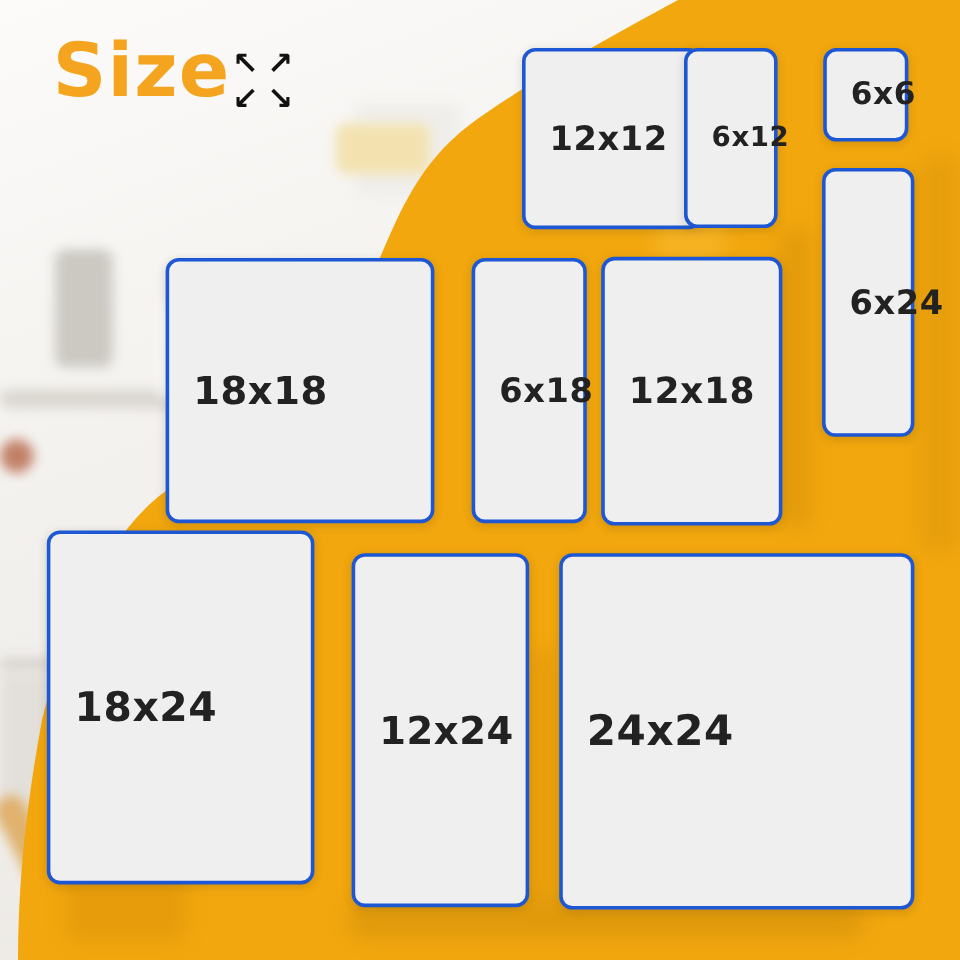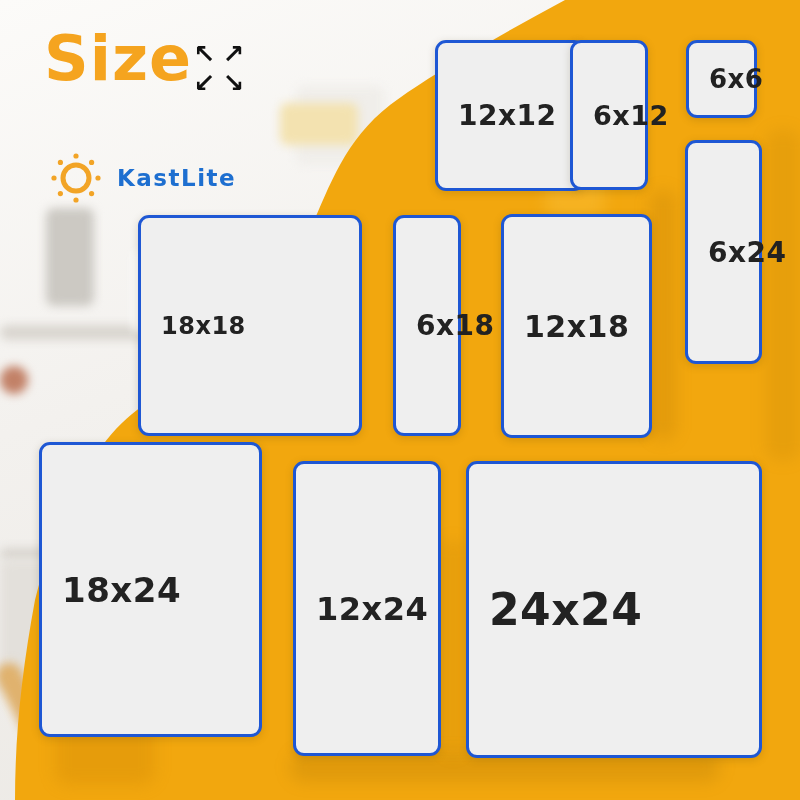--- a/index.html
+++ b/index.html
@@ -87,61 +87,47 @@
   </div>
 
   <div class="title1">Size</div>
   <div class="expand">
     <span>↖</span>
     <span>↗</span>
     <span>↙</span>
     <span>↘</span>
   </div>
 
-  <div class="logo">
-    <svg width="56" height="56" viewBox="0 0 56 56">
-      <circle class="sun-ring" cx="28" cy="28" r="13"></circle>
-      <circle class="sun-dot" cx="50" cy="28" r="2.6"></circle>
-      <circle class="sun-dot" cx="43.6" cy="43.6" r="2.6"></circle>
-      <circle class="sun-dot" cx="28" cy="50" r="2.6"></circle>
-      <circle class="sun-dot" cx="12.4" cy="43.6" r="2.6"></circle>
-      <circle class="sun-dot" cx="6" cy="28" r="2.6"></circle>
-      <circle class="sun-dot" cx="12.4" cy="12.4" r="2.6"></circle>
-      <circle class="sun-dot" cx="28" cy="6" r="2.6"></circle>
-      <circle class="sun-dot" cx="43.6" cy="12.4" r="2.6"></circle>
-    </svg>
-    <span class="brand">KastLite</span>
-  </div>
 
   <div class="tiles">
     <div class="tile" style="left:392px;top:40px;width:150px;height:151px;margin-left:43px;">
       <span class="tile-label" style="font-size:28px;">12x12</span>
     </div>
     <div class="tile" style="left:570px;top:40px;width:78px;height:150px;">
-      <span class="tile-label" style="font-size:27px;">6x12</span>
+      <span class="tile-label" style="font-size:23px;">6x12</span>
     </div>
     <div class="tile" style="left:686px;top:40px;width:71px;height:78px;">
       <span class="tile-label" style="font-size:26px;">6x6</span>
     </div>
     <div class="tile" style="left:685px;top:140px;width:77px;height:224px;">
       <span class="tile-label" style="font-size:28px;">6x24</span>
     </div>
     <div class="tile" style="left:138px;top:215px;width:224px;height:221px;">
-      <span class="tile-label" style="font-size:24px;">18x18</span>
+      <span class="tile-label" style="font-size:32px;">18x18</span>
     </div>
-    <div class="tile" style="left:393px;top:215px;width:68px;height:221px;">
+    <div class="tile" style="left:393px;top:215px;width:96px;height:221px;">
       <span class="tile-label" style="font-size:28px;">6x18</span>
     </div>
     <div class="tile" style="left:501px;top:214px;width:151px;height:224px;">
       <span class="tile-label" style="font-size:30px;">12x18</span>
     </div>
     <div class="tile" style="left:39px;top:442px;width:223px;height:295px;">
       <span class="tile-label" style="font-size:34px;">18x24</span>
     </div>
     <div class="tile" style="left:293px;top:461px;width:148px;height:295px;">
       <span class="tile-label" style="font-size:32px;">12x24</span>
     </div>
     <div class="tile" style="left:466px;top:461px;width:296px;height:297px;">
-      <span class="tile-label" style="font-size:44px;">24x24</span>
+      <span class="tile-label" style="font-size:35px;">24x24</span>
     </div>
   </div>
 
 </div>
 
 </body></html>

